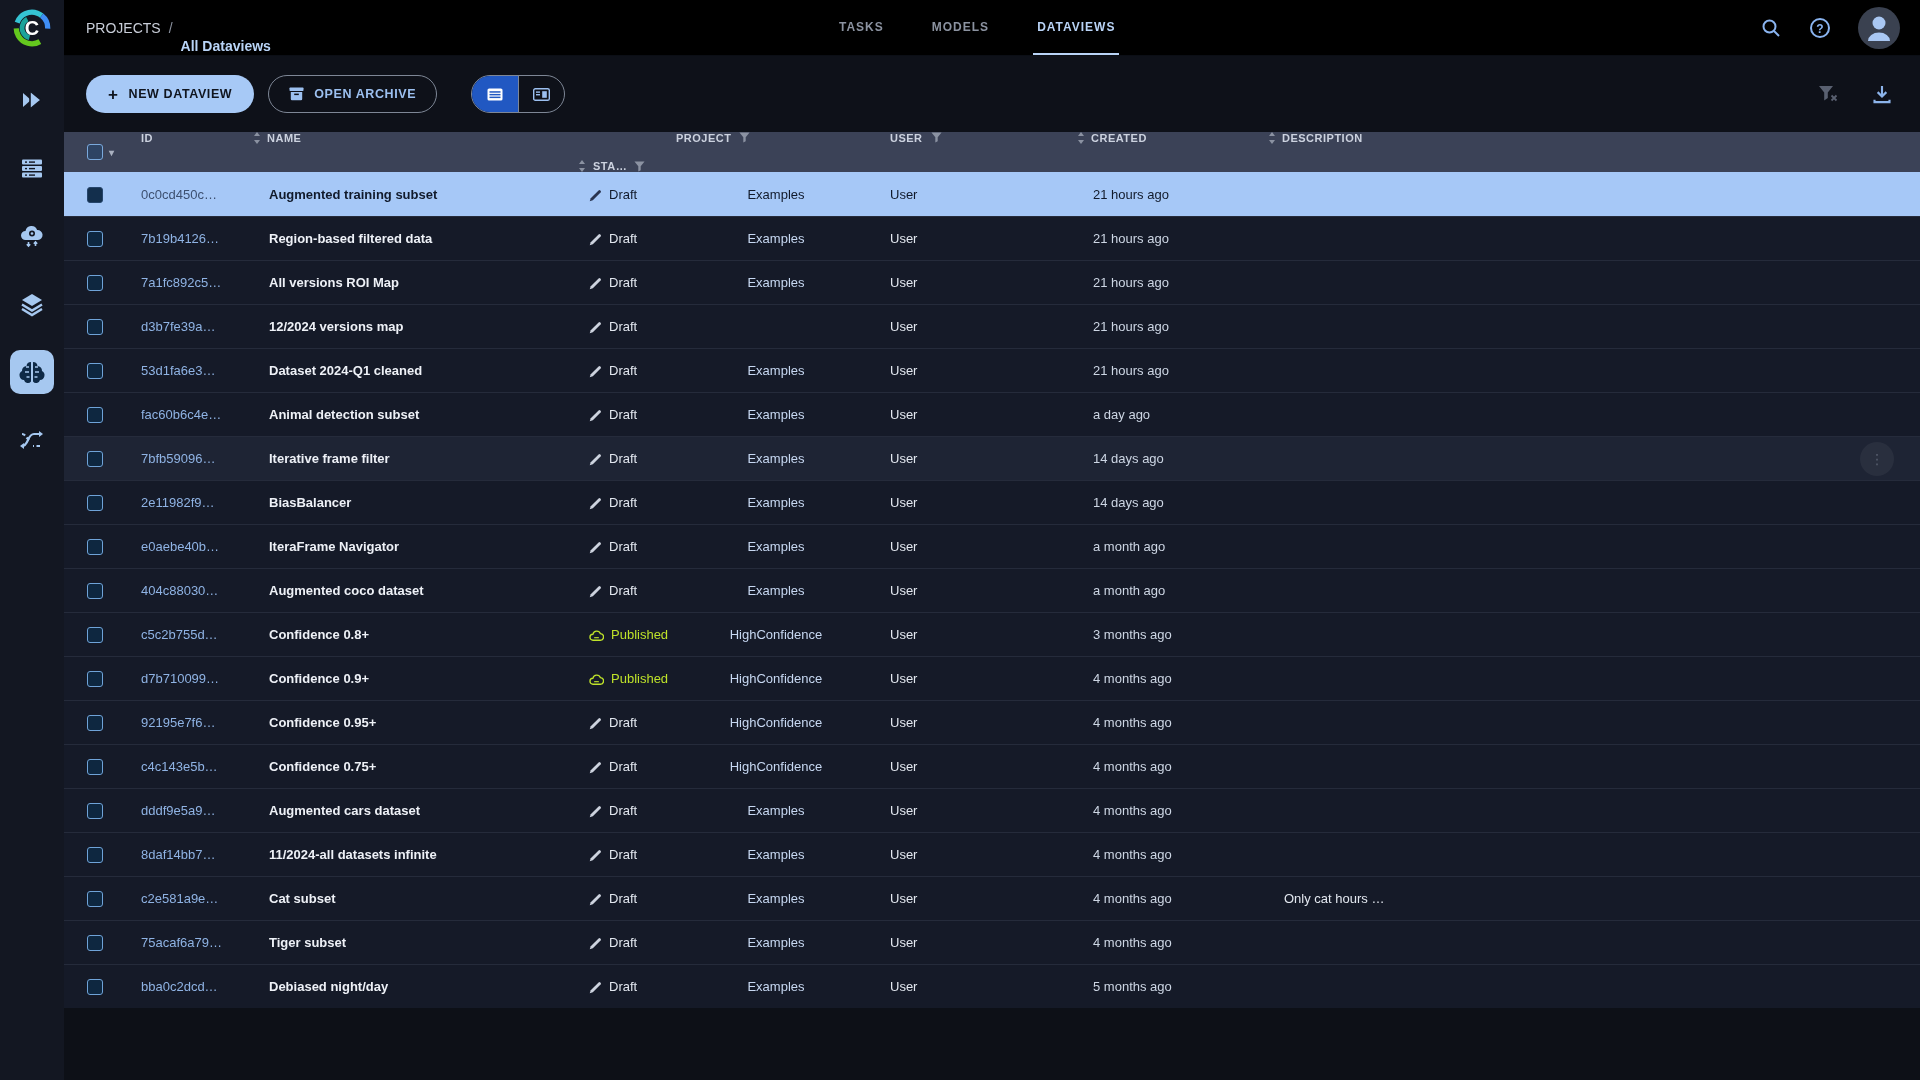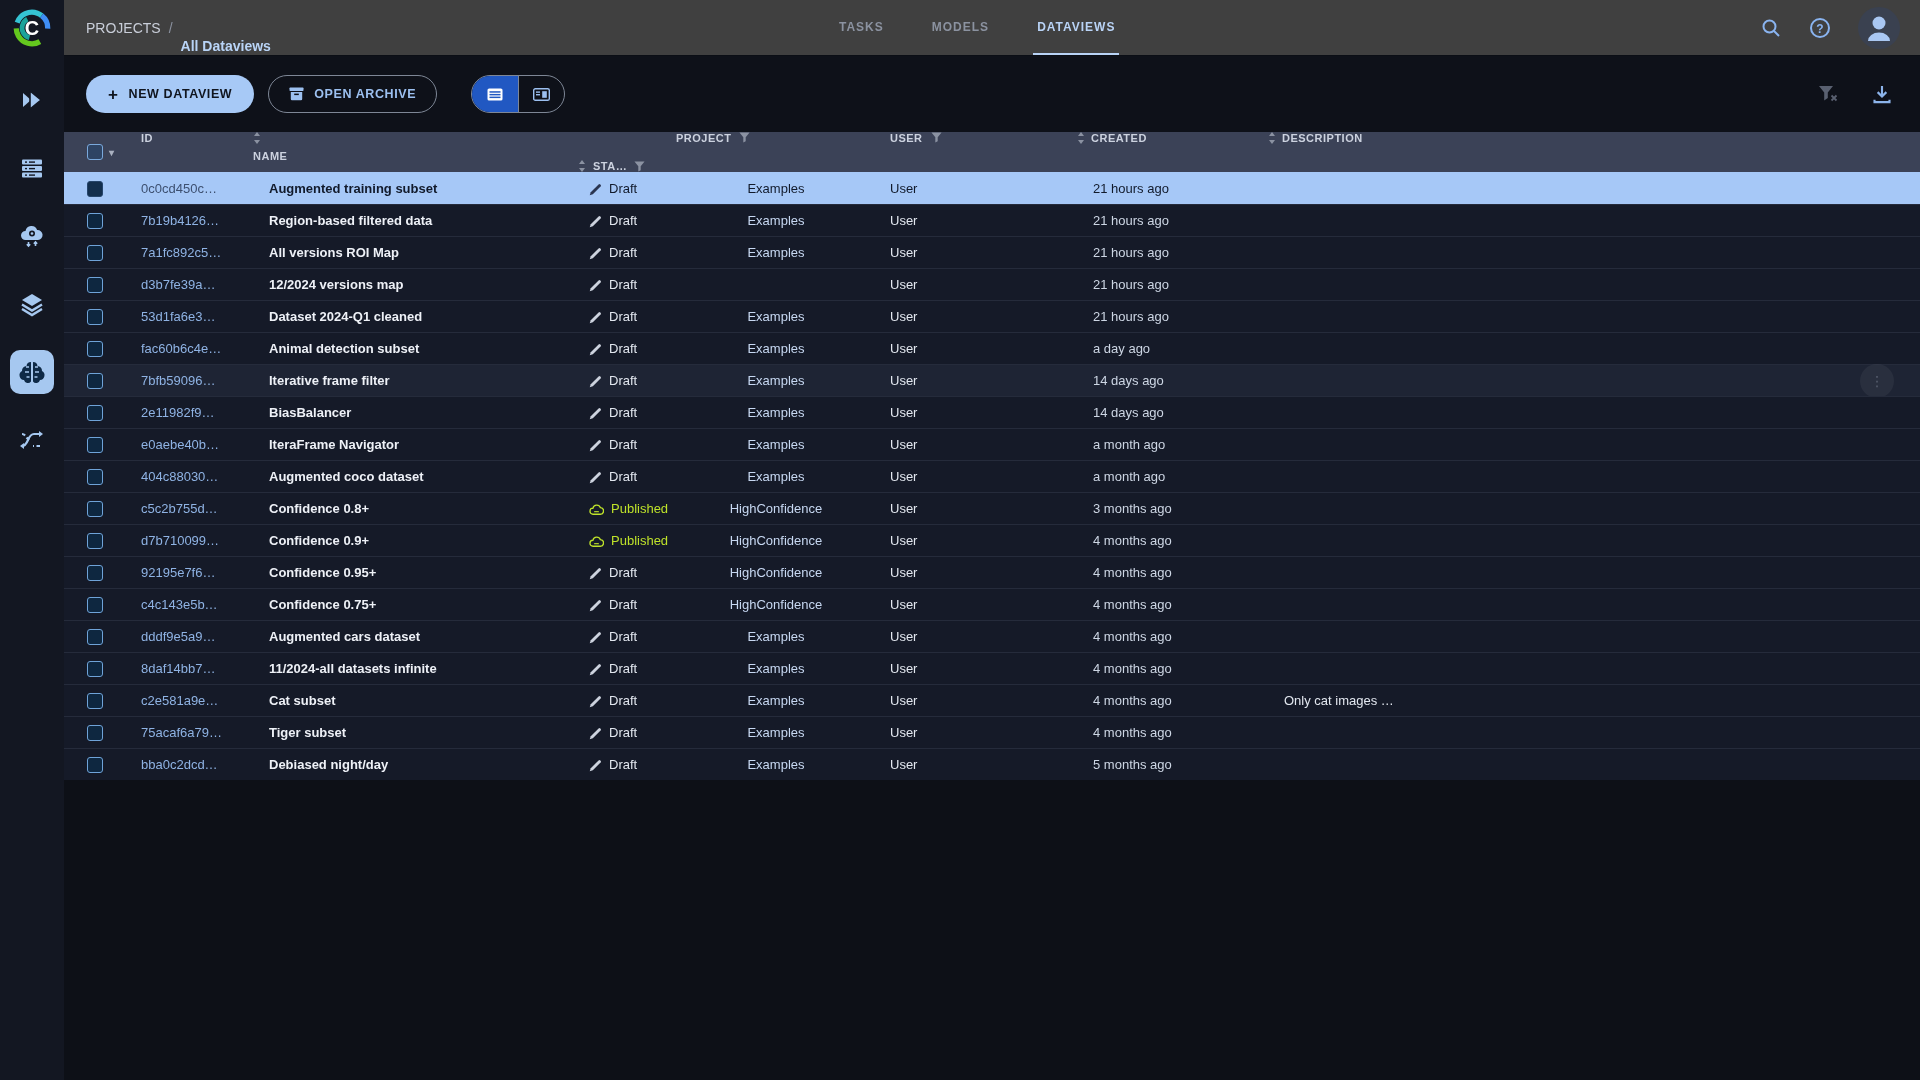--- a/index.html
+++ b/index.html
@@ -14,21 +14,21 @@
   .logo-box { width:64px; height:56px; display:flex; align-items:center; justify-content:center; }
   .side-icons { display:flex; flex-direction:column; align-items:center; margin-top:22px; gap:24px; }
   .side-item { width:44px; height:44px; display:flex; align-items:center; justify-content:center;
     border-radius:10px; color:#a6c8f0; cursor:pointer; }
   .side-item.active { background:#a6c8f0; color:#0e2a47; }
 
   
   .main { flex:1; display:flex; flex-direction:column; position:relative; }
 
   
-  .topbar { height:56px; background:#404040; display:flex; align-items:center; position:relative;
+  .topbar { height:56px; background:#000000; display:flex; align-items:center; position:relative;
     border-bottom:1px solid #0b0e15; flex:0 0 56px; }
   .breadcrumb { margin-left:22px; font-size:14px; color:#c9ced9; display:flex; gap:8px; align-items:center; }
   .breadcrumb .crumb-root { color:#c9ced9; cursor:pointer; }
   .breadcrumb .crumb-sep { color:#8b92a0; }
   .breadcrumb .crumb-current { color:#b9d4f7; font-weight:700;margin-top:37px; }
   .tabs { position:absolute; left:771px; top:0; height:100%; display:flex; gap:40px; }
   .tab { display:flex; align-items:center; font-size:12px; font-weight:700; letter-spacing:1px;
     color:#8b92a0; cursor:pointer; padding:0 4px; border-bottom:2px solid transparent; }
   .tab.active { color:#b9d3f6; border-bottom-color:#b9d3f6; }
   .top-icons { position:absolute; right:0; top:0; height:100%; display:flex; align-items:center;
@@ -55,41 +55,41 @@
   .toolbar-right { position:absolute; right:0; display:flex; align-items:center; gap:34px; padding-right:28px; }
 
   
   .table { flex:1; display:flex; flex-direction:column; overflow:hidden; }
   .thead { height:40px; background:#3b4257; display:flex; align-items:center; flex:0 0 40px;
     color:#ccd2df; font-size:11px; font-weight:700; letter-spacing:.5px; }
   .th { display:flex; align-items:flex-start; gap:6px; height:100%; }
   .cell-sel   { width:60px;  flex:0 0 60px;  padding-left:23px; display:flex; align-items:center; gap:6px; }
   .cell-id    { width:128px; flex:0 0 128px; padding-left:17px; }
   .cell-name  { width:324px; flex:0 0 324px; padding-left:17px; }
-  .th.cell-name { padding-left:1px;flex-direction:column; }
+  .th.cell-name { padding-left:1px; }
   .cell-status{ width:84px;  flex:0 0 84px;  padding-left:13px; display:flex; align-items:flex-end; gap:7px; }
   .th.cell-status { padding-left:2px; }
   .cell-project{ width:216px; flex:0 0 216px; padding-left:16px; }
   .cell-user  { width:200px; flex:0 0 200px; padding-left:14px; }
   .cell-created{ width:192px; flex:0 0 192px; padding-left:17px; }
   .th.cell-created { padding-left:1px; }
   .cell-desc  { flex:1; padding-left:16px; }
   .th.cell-desc { padding-left:0px; }
   .th.cell-project, .th.cell-user { display:flex; gap:8px; }
 
   .sort-ic { display:flex; flex-direction:column; gap:2px; color:#8b92a2; cursor:pointer; }
   .funnel-ic { color:#8b92a2; cursor:pointer; display:flex; }
 
   .checkbox { width:16px; height:16px; border-radius:3px; border:1.5px solid #6fa3d8;
     background:#0e2740; cursor:pointer; flex:0 0 16px; }
   .thead .checkbox { background:#2e4464; border-color:#7aa9dc; }
   .caret { color:#aab1c0; font-size:10px; cursor:pointer; }
 
   .rows { flex:1; overflow:hidden; position:relative; }
-  .row { height:32px; display:flex; align-items:center; background:#151a28;
+  .row { height:44px; display:flex; align-items:center; background:#151a28;
     border-top:1px solid #252b3b; font-size:13px; color:#e2e7ef; cursor:pointer; position:relative; }
   .row:first-child { border-top:none; }
   .row .cell-id { color:#8fb3e4; }
   .row .cell-name { color:#eef1f7; font-weight:700; }
   .row .cell-project { color:#c7d8f2;text-align:center; }
   .row .cell-created { color:#cdd6e4; }
   .status-ic { display:flex; color:#cdd3de; }
   .published-icon { display:none; color:#bfe32a; }
   .row.published .published-icon { display:flex; }
   .row.published .status-label { color:#bfe32a; }
@@ -699,21 +699,21 @@
         <svg width="13" height="13" viewBox="0 0 14 14" fill="currentColor">
           <path d="M0.8 13.2 L1.9 9.9 L10.3 1.5 a1.3 1.3 0 0 1 1.8 0 l0.4 0.4 a1.3 1.3 0 0 1 0 1.8 L4.1 12.1 Z"></path>
         </svg>
       </span>
 
       <span class="status-label">Draft</span>
     </div>
     <div class="cell-project">Examples</div>
     <div class="cell-user">User</div>
     <div class="cell-created">4 months ago</div>
-    <div class="cell-desc">Only cat images …</div>
+    <div class="cell-desc">Only cat hours …</div>
 
   </div>
 
   <div class="row">
     <div class="cell-sel">
               <span class="checkbox"></span>
             </div>
     <div class="cell-id">75acaf6a79…</div>
     <div class="cell-name">Tiger subset</div>
     <div class="cell-status">

